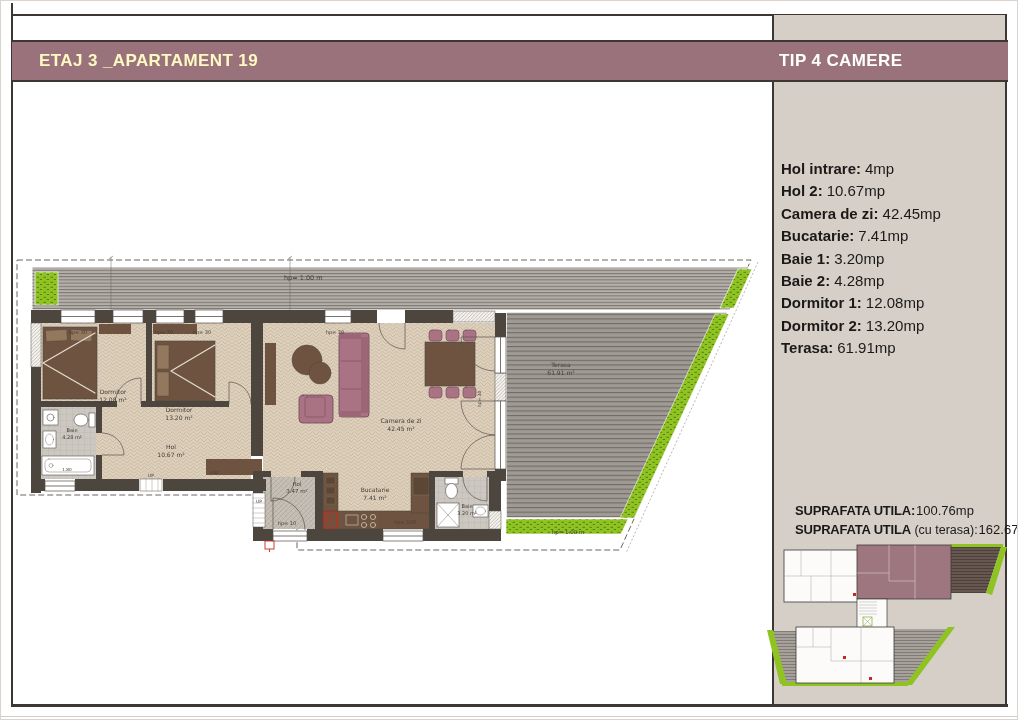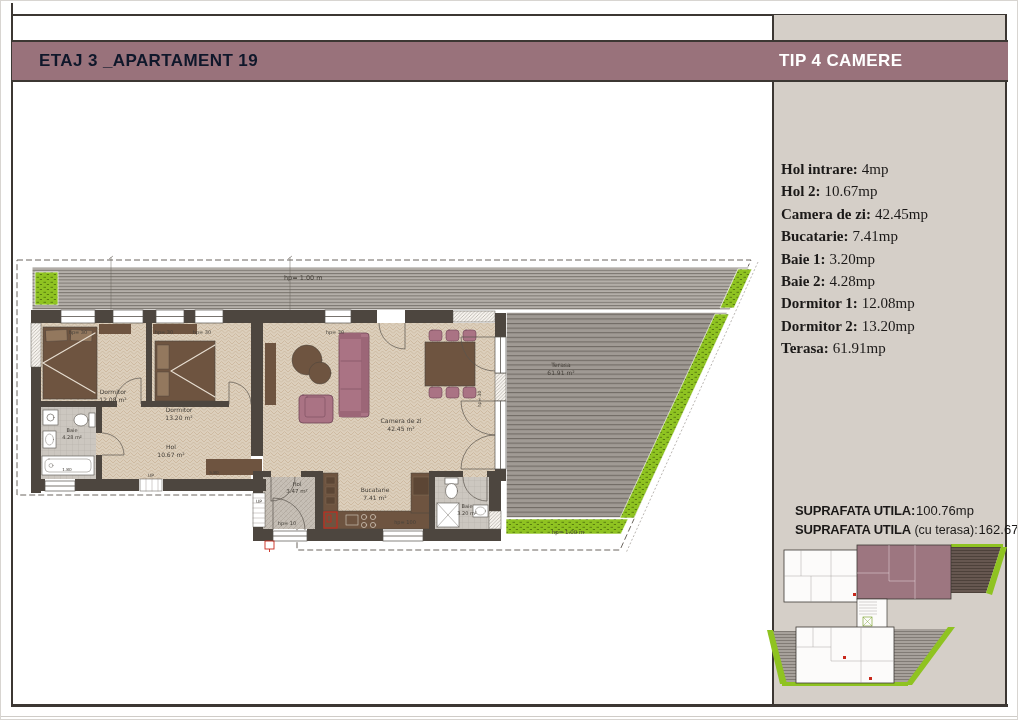--- a/index.html
+++ b/index.html
@@ -7,26 +7,26 @@
   .page{position:relative;width:1018px;height:720px;background:#ffffff;overflow:hidden;
         font-family:"Liberation Sans",sans-serif;border:1px solid #d8d5d1;box-sizing:border-box;}
   .frame-top{position:absolute;left:11px;top:13px;width:995px;height:2px;background:#3c3733;}
   .frame-left{position:absolute;left:10px;top:2px;width:2px;height:703px;background:#3c3733;}
   .frame-bottom{position:absolute;left:10px;top:703px;width:997px;height:3px;background:#3c3733;}
   .frame-shadow{position:absolute;left:0px;top:715px;width:1018px;height:1px;background:#cfccc8;}
   .sidebar{position:absolute;left:771px;top:14px;width:235px;height:689px;background:#d5cfc8;
            border-left:2px solid #3c3733;border-right:2px solid #3c3733;box-sizing:border-box;}
   .header-band{position:absolute;left:11px;top:39px;width:996px;height:42px;background:#99727b;
                border-top:2px solid #3c3733;border-bottom:2px solid #3c3733;box-sizing:border-box;}
-  .header-title{position:absolute;left:27px;top:0;line-height:38px;color:#0f172a;font-size:17px;
+  .header-title{position:absolute;left:27px;top:0;line-height:38px;color:#fef9c3;font-size:17px;
                 font-weight:bold;letter-spacing:0.4px;}
   .header-type{position:absolute;left:767px;top:0;line-height:38px;color:#ffffff;font-size:17px;
                font-weight:bold;letter-spacing:0.4px;}
   .room-list{position:absolute;left:780px;top:157px;width:220px;font-size:15px;color:#1b1918;}
-  .room-row{line-height:22.4px;white-space:nowrap;font-family:Liberation Serif, serif;}
+  .room-row{line-height:22.4px;white-space:nowrap;}
   .room-row b{font-weight:bold;}
   .room-row span{margin-left:4px;}
   .totals{position:absolute;left:778px;top:501px;width:226px;font-size:13px;color:#1b1918;}
   .total-row{line-height:17.5px;white-space:nowrap;margin-left:16px;}
   .total-row b{font-weight:bold;letter-spacing:-0.2px;}
   .total-row .sfx{font-weight:normal;font-size:12.5px;}
   .total-row .val{margin-left:1px;}
   svg text{font-family:"DejaVu Sans",sans-serif;fill:#45403a;}
 </style>
 </head>

